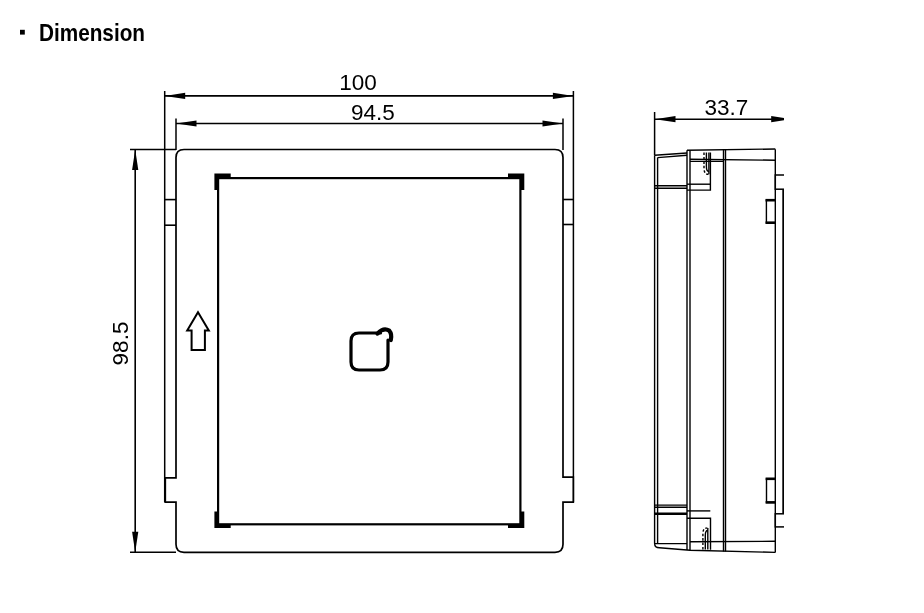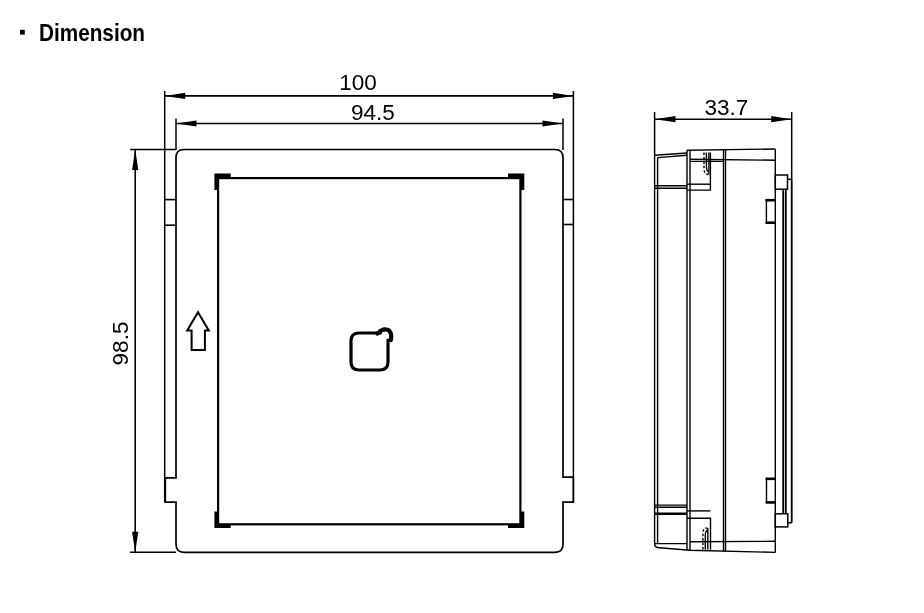--- a/index.html
+++ b/index.html
@@ -1,16 +1,16 @@
 <!DOCTYPE html>
 <html><head>
 <meta charset="utf-8">
 <style>
   html,body{margin:0;padding:0;background:#fff;}
-  .page{width:924px;height:613px;position:relative;background:#fff;overflow:hidden;}
+  .page{width:784px;height:613px;position:relative;background:#fff;overflow:hidden;}
   svg{position:absolute;left:0;top:0;}
   text{font-family:"Liberation Sans",sans-serif;fill:#000;}
 </style>
 </head>
 <body>
 <div class="page">
 <svg width="924" height="613" viewBox="0 0 924 613">
 
   <rect x="0" y="0" width="924" height="613" fill="#ffffff"></rect>
 

